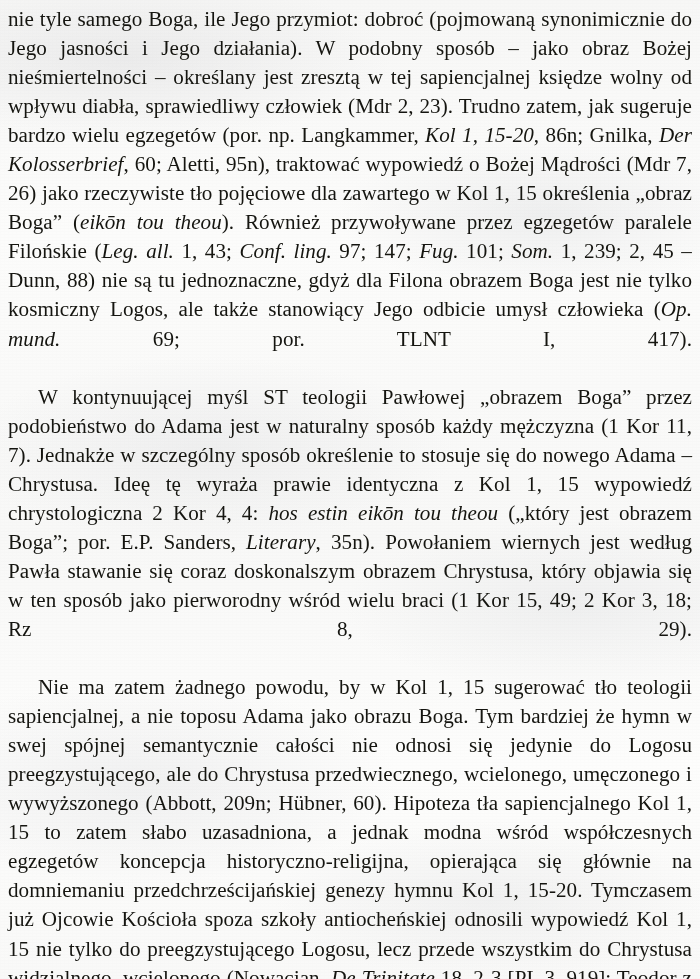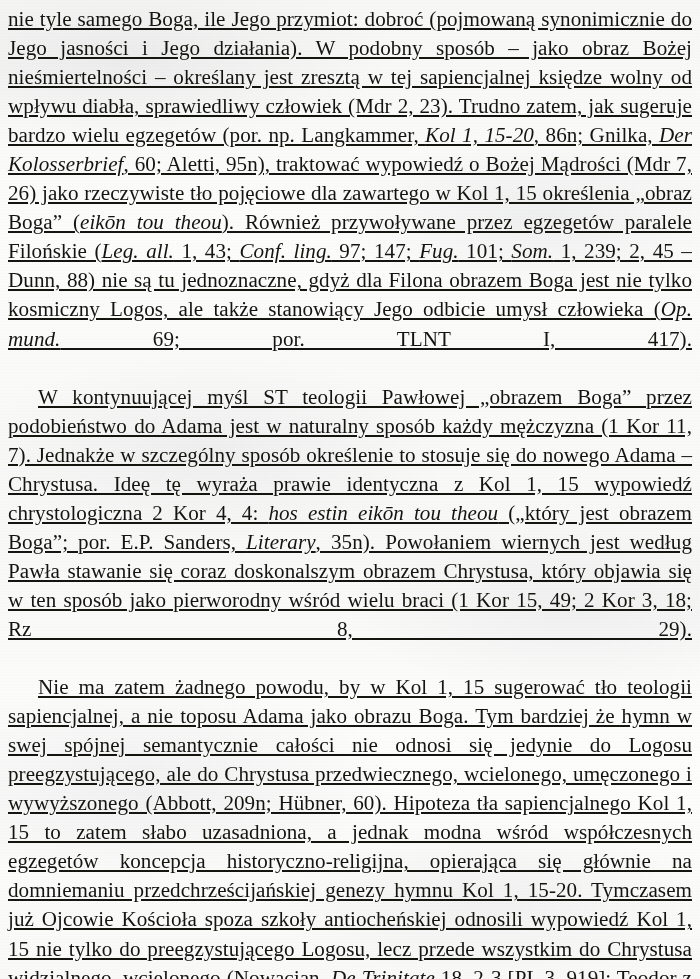--- a/index.html
+++ b/index.html
@@ -43,21 +43,20 @@
     margin: 0;
     padding: 0;
     text-align: justify;
     text-justify: inter-word;
     text-indent: 30px;
     font-size: 21.1px;
     line-height: 29.05px;
     color: #14140f;
     letter-spacing: 0.05px;
     word-spacing: 0.2px;
-    text-decoration: underline;
     -webkit-font-smoothing: antialiased;
   }
   p.para.first { text-indent: 0; }
 
   
   p.para:after {
     content: "";
     display: inline-block;
     width: 100%;
   }

